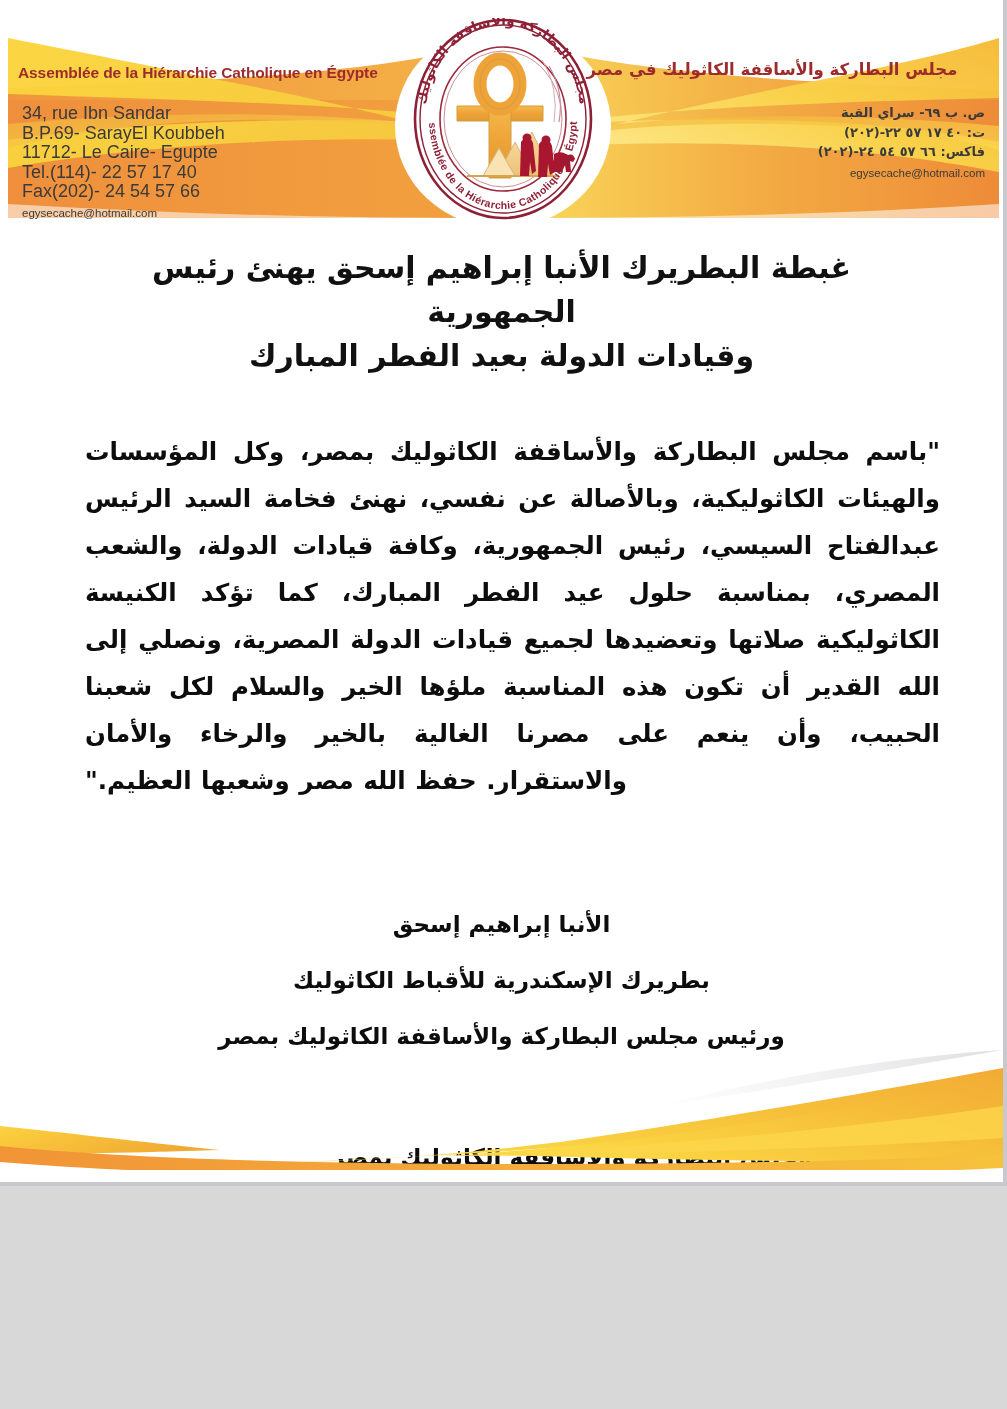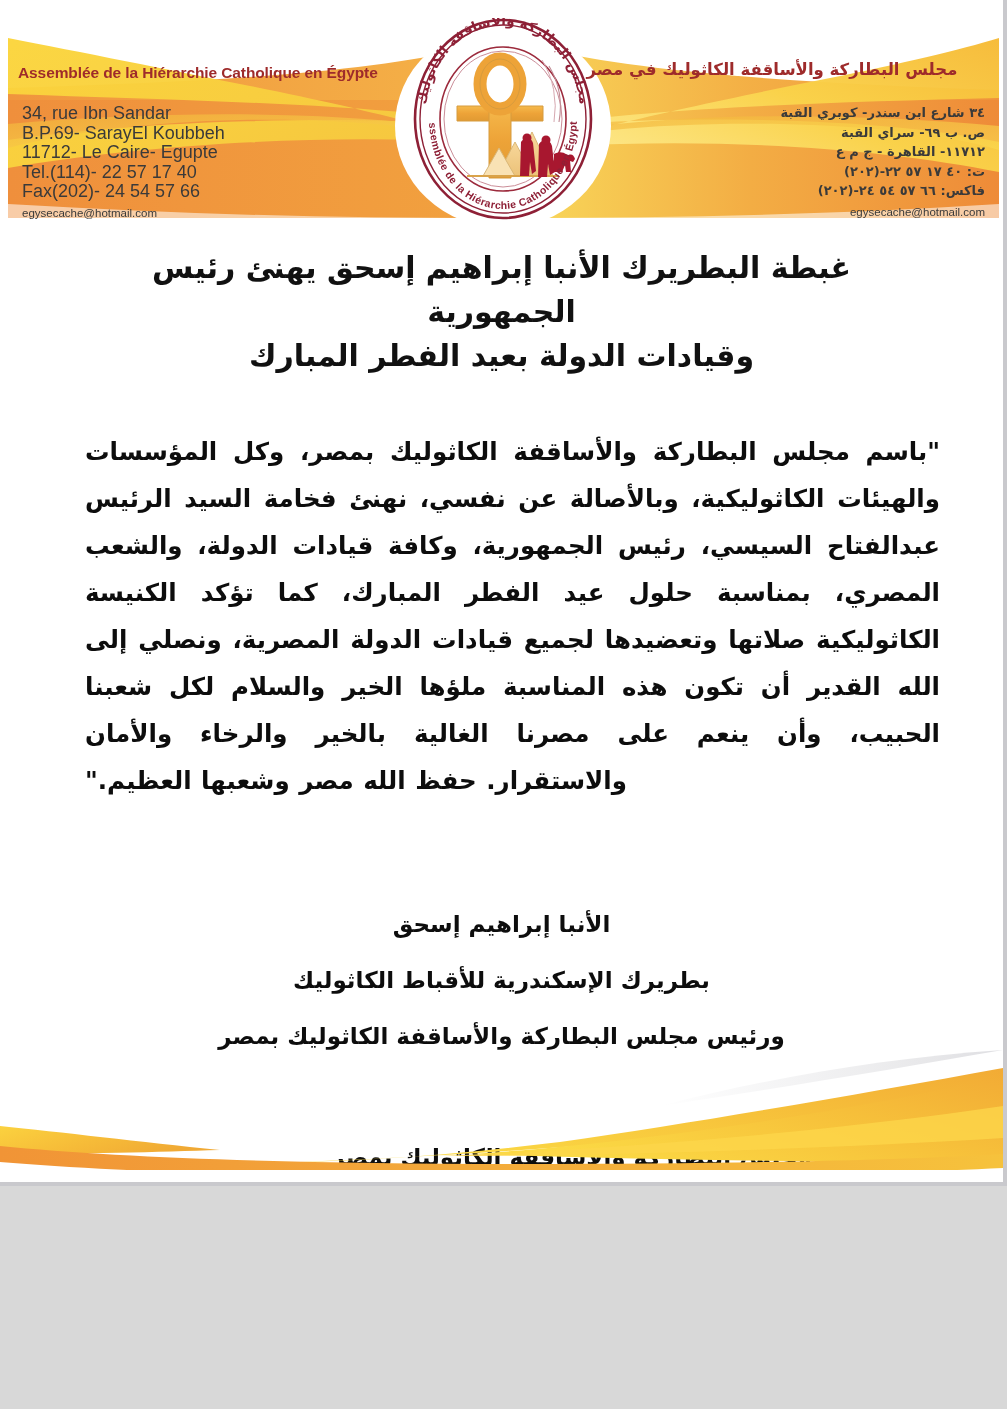--- a/index.html
+++ b/index.html
@@ -264,23 +264,21 @@
     <div class="lh-text addr-fr">
       <div class="ln">34, rue Ibn Sandar</div>
       <div class="ln">B.P.69- SarayEl Koubbeh</div>
       <div class="ln">11712- Le Caire- Egupte</div>
       <div class="ln">Tel.(114)- 22 57 17 40</div>
       <div class="ln">Fax(202)- 24 54 57 66</div>
       <div class="mail">egysecache@hotmail.com</div>
     </div>
 
     <div class="lh-text addr-ar">
-      <div class="ln">٣٤ شارع ابن سندر- كوبري القبة</div>
       <div class="ln">ص. ب ٦٩- سراي القبة</div>
-      <div class="ln">١١٧١٢- القاهرة - ج م ع</div>
       <div class="ln">ت: ٤٠ ١٧ ٥٧ ٢٢-(٢٠٢)</div>
       <div class="ln">فاكس: ٦٦ ٥٧ ٥٤ ٢٤-(٢٠٢)</div>
       <div class="mail">egysecache@hotmail.com</div>
     </div>
   </div>
 
   <div class="seal">
     <svg width="208" height="202" viewBox="0 0 208 202" xmlns="http://www.w3.org/2000/svg">
       <defs>
         <path id="arcTop" d="M 26 101 A 78 94 0 0 1 182 101"></path>

